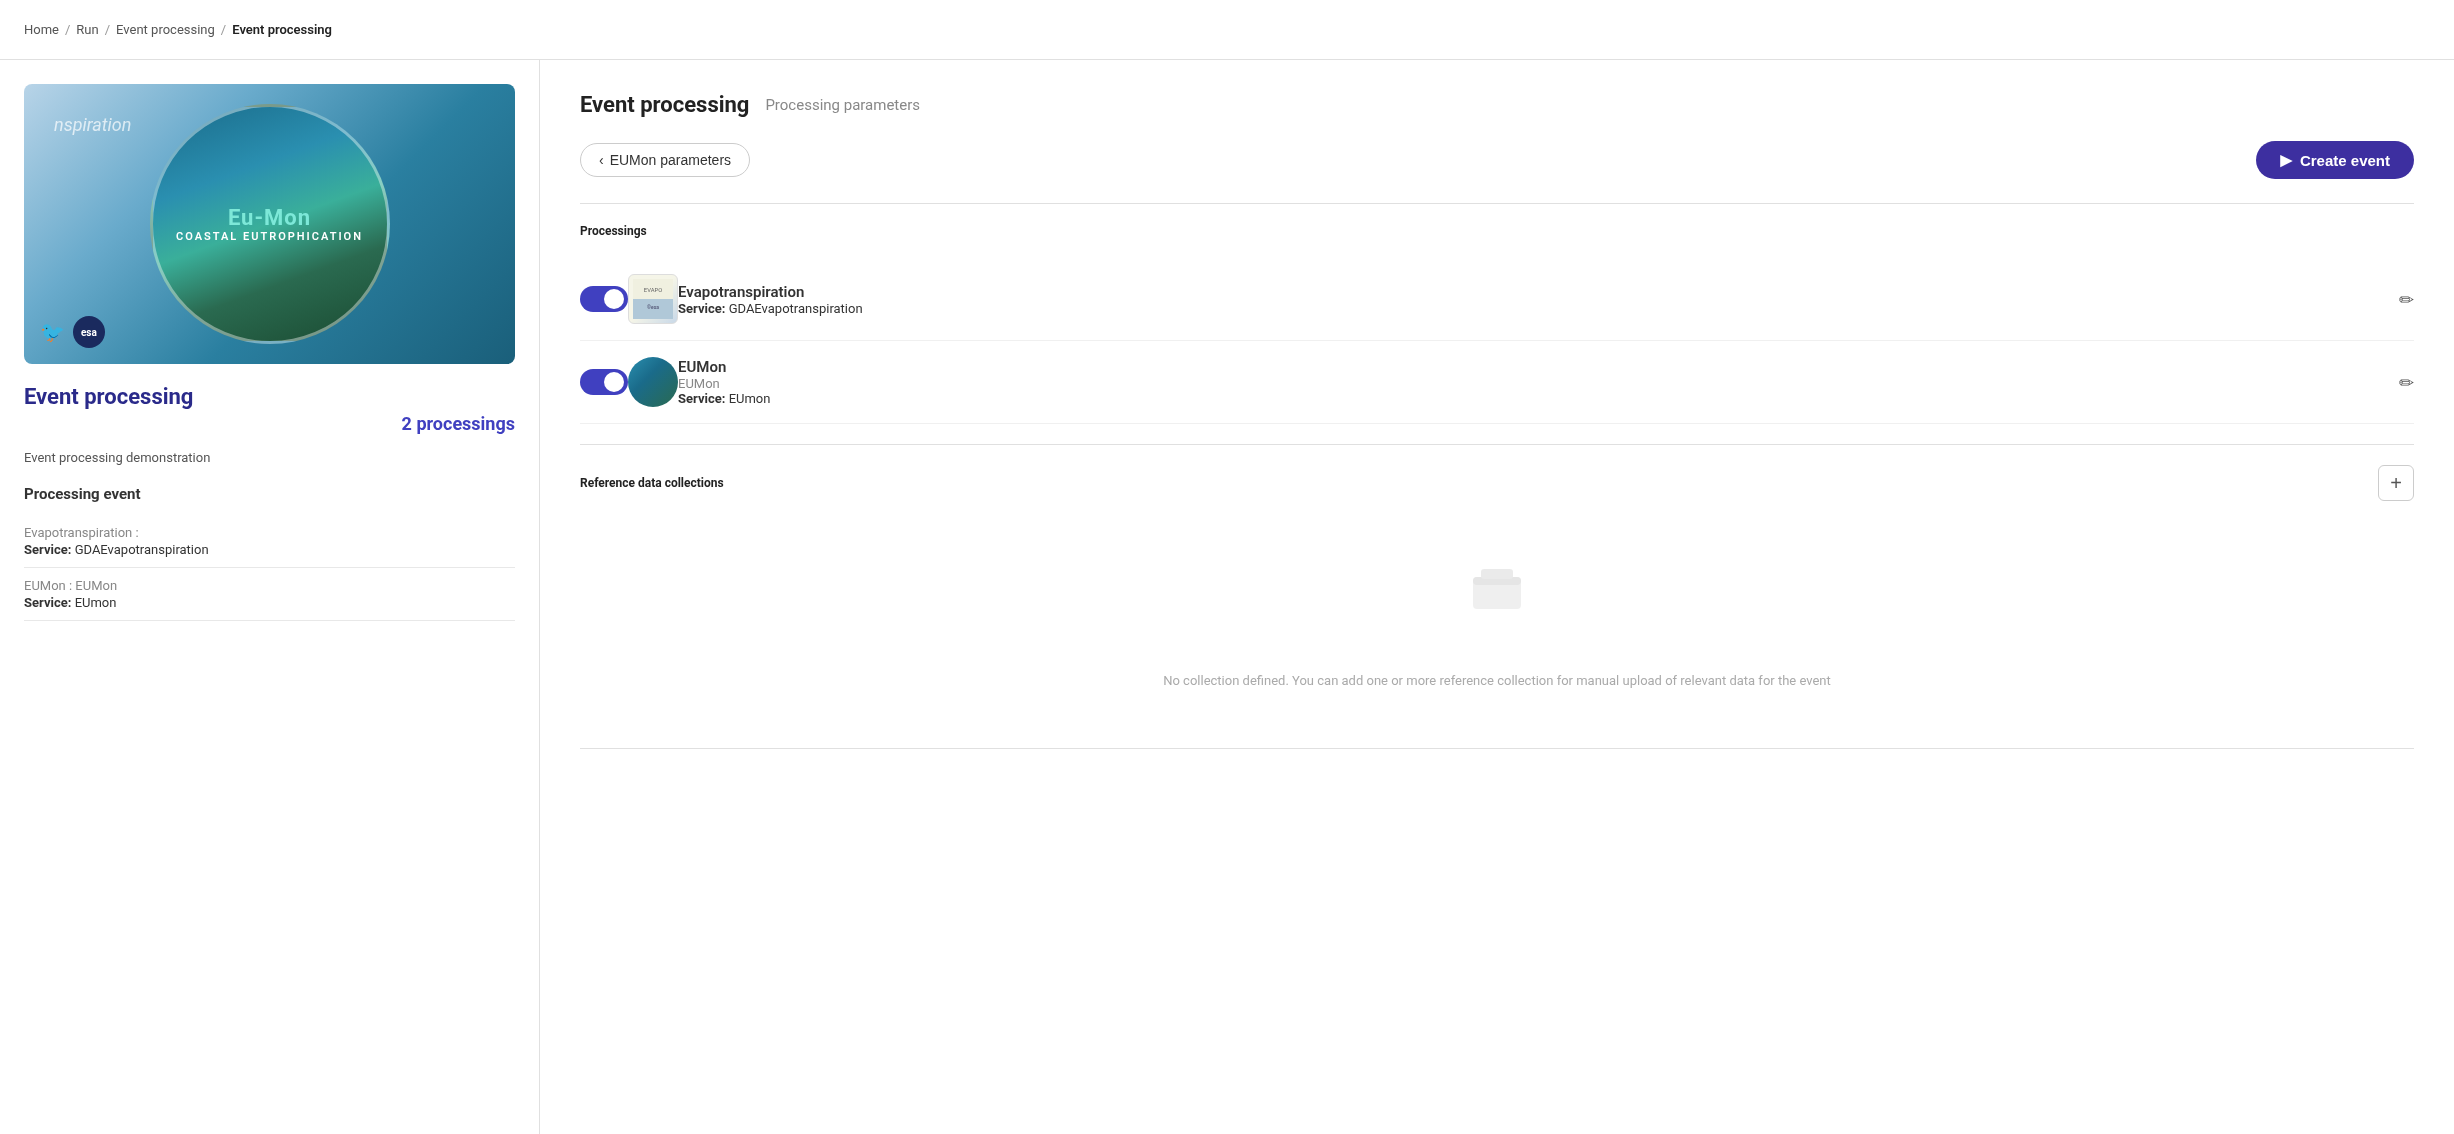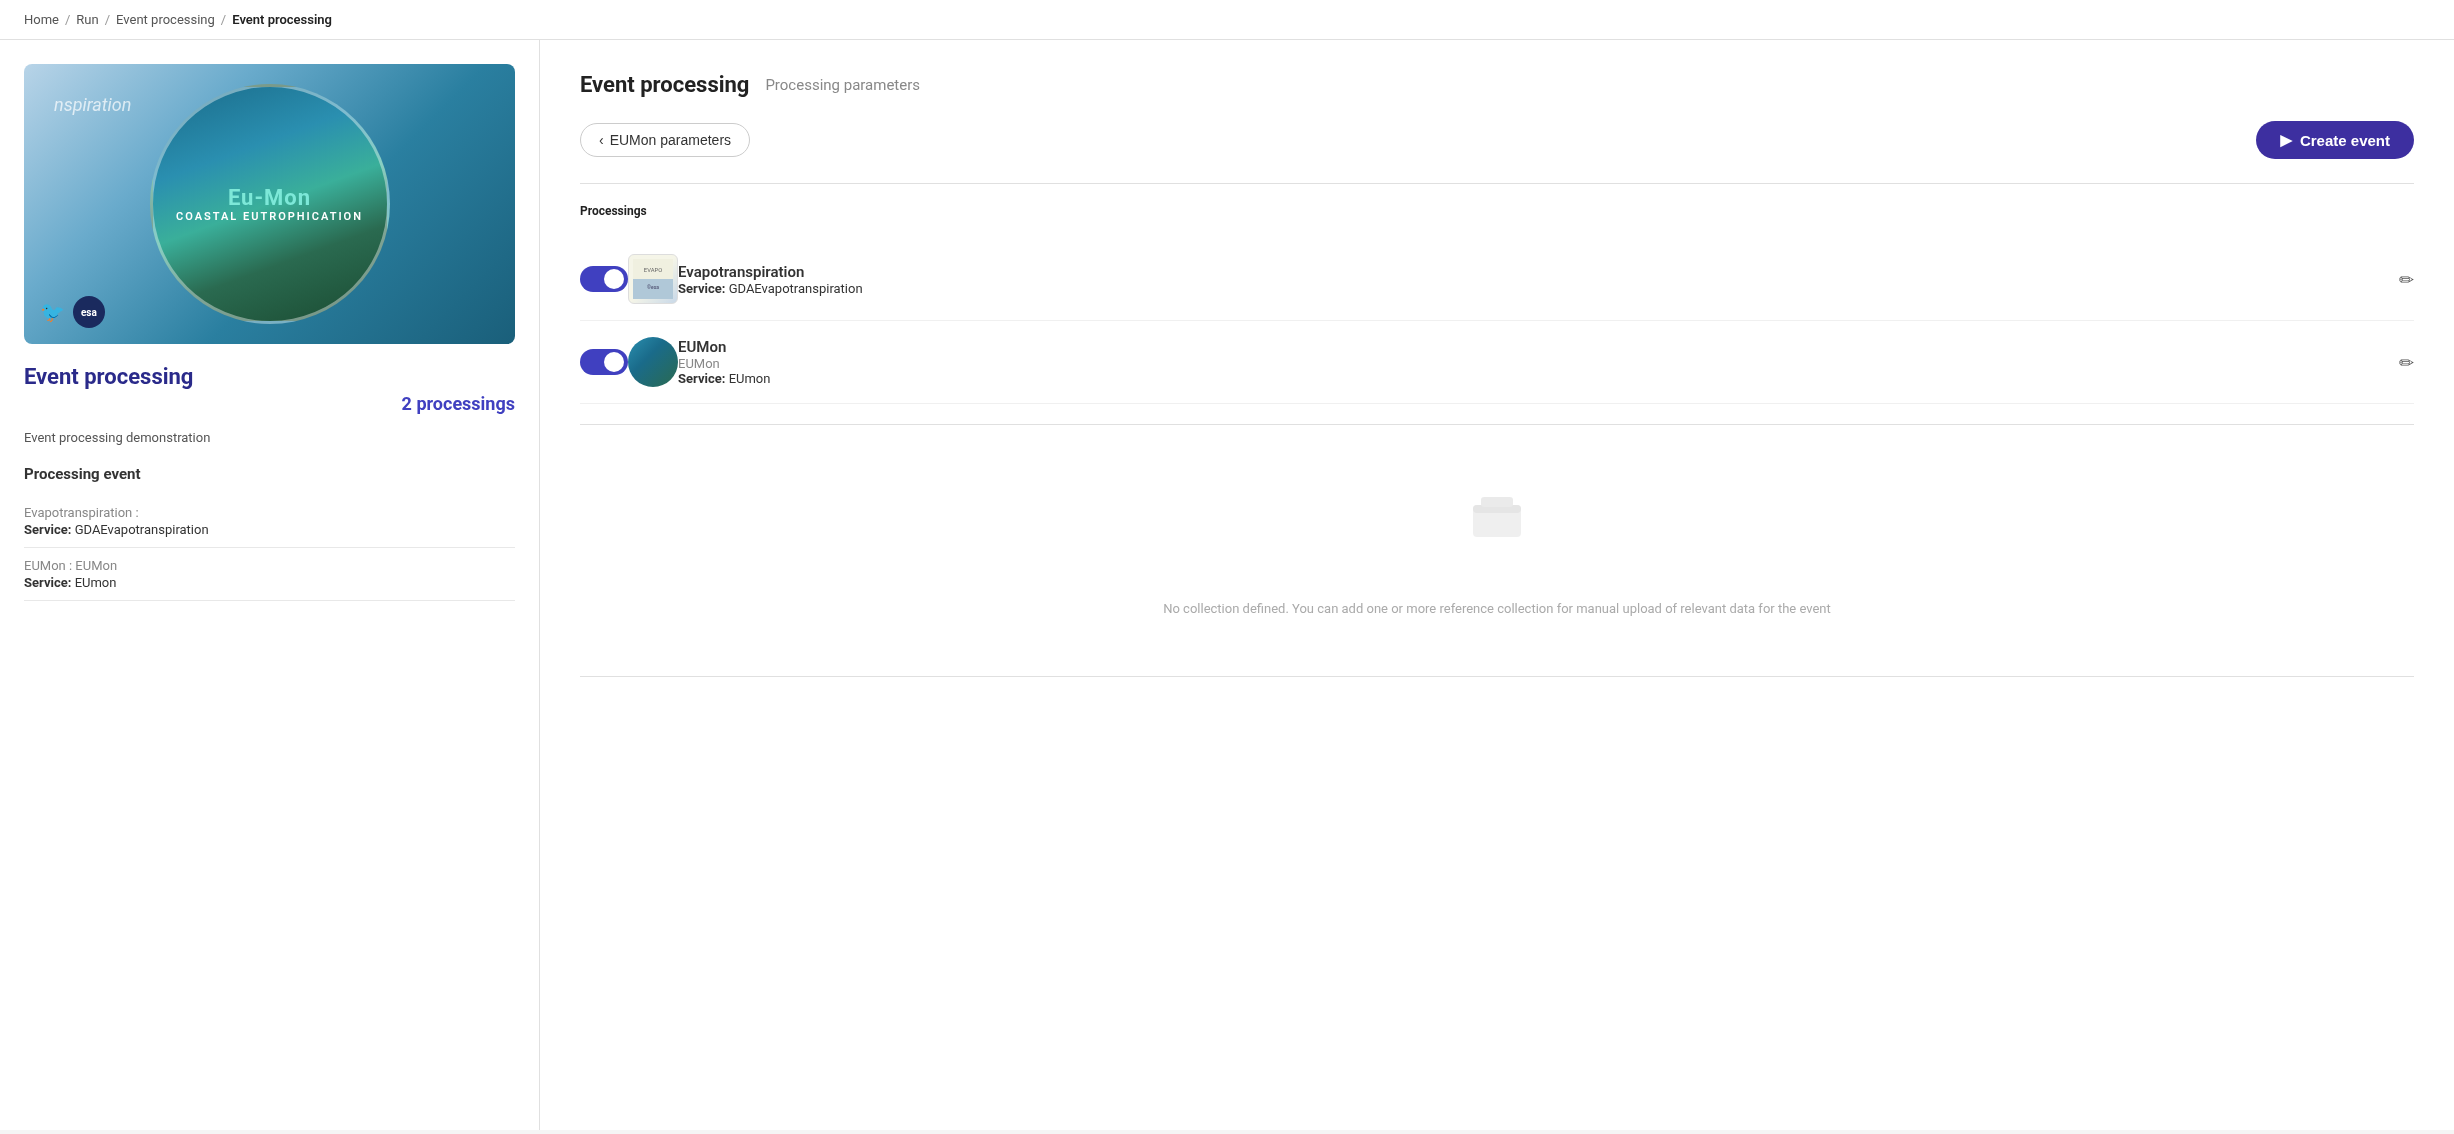--- a/index.html
+++ b/index.html
@@ -6,21 +6,21 @@
     body {
       font-family: -apple-system, BlinkMacSystemFont, 'Segoe UI', Roboto, sans-serif;
       background: #f5f5f5;
       color: #333;
       font-size: 14px;
     }
 
     
     .breadcrumb {
       background: #fff;
-      padding: 12px 24px;
+      padding: 22px 24px;
       font-size: 13px;
       color: #666;
       border-bottom: 1px solid #e0e0e0;
       display: flex;
       align-items: center;
       gap: 6px;
     }
     .breadcrumb a { color: #555; text-decoration: none; }
     .breadcrumb .sep { color: #999; }
     .breadcrumb .current { color: #222; font-weight: 600; }
@@ -475,20 +475,26 @@
         <div class="proc-service">
           <span class="service-label">Service:</span>
           <span> EUmon</span>
         </div>
       </div>
       <span class="edit-icon">✏</span>
     </div>
 
     <hr class="divider">
 
+    <div class="ref-section-header">
+      <div class="section-title" style="margin-bottom:0">Reference data collections</div>
+      <button class="btn-add-collection">
+        <span>+</span>
+      </button>
+    </div>
 
     <div class="empty-state">
       <svg class="empty-icon" viewBox="0 0 64 64" fill="none" xmlns="http://www.w3.org/2000/svg">
         <rect x="8" y="20" width="48" height="32" rx="4" fill="#ccc"></rect>
         <rect x="8" y="20" width="48" height="8" rx="4" fill="#aaa"></rect>
         <rect x="16" y="12" width="32" height="10" rx="3" fill="#bbb"></rect>
       </svg>
       <div class="empty-text">No collection defined. You can add one or more reference collection for manual upload of relevant data for the event</div>
     </div>
 

